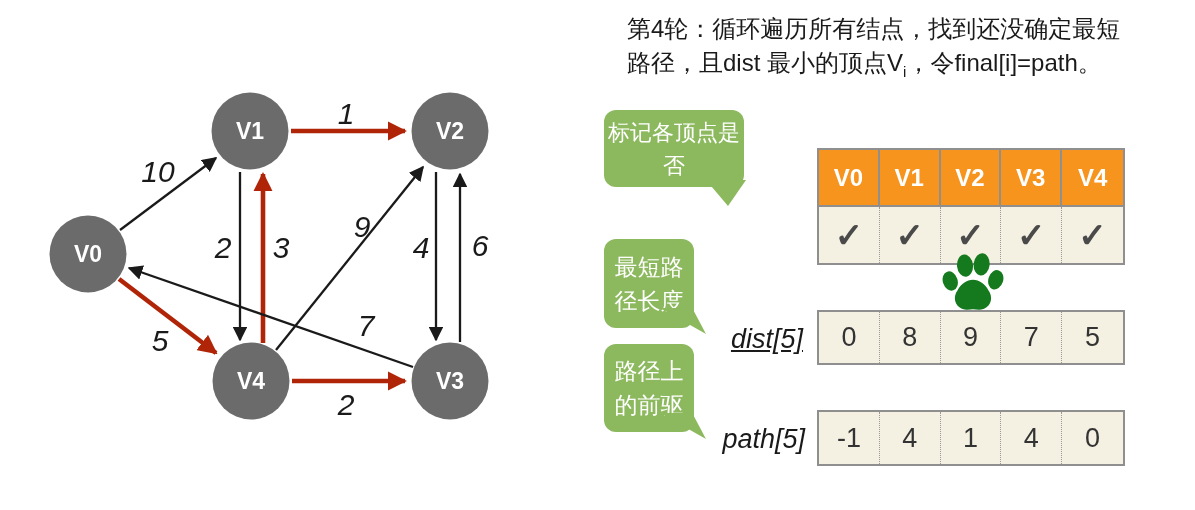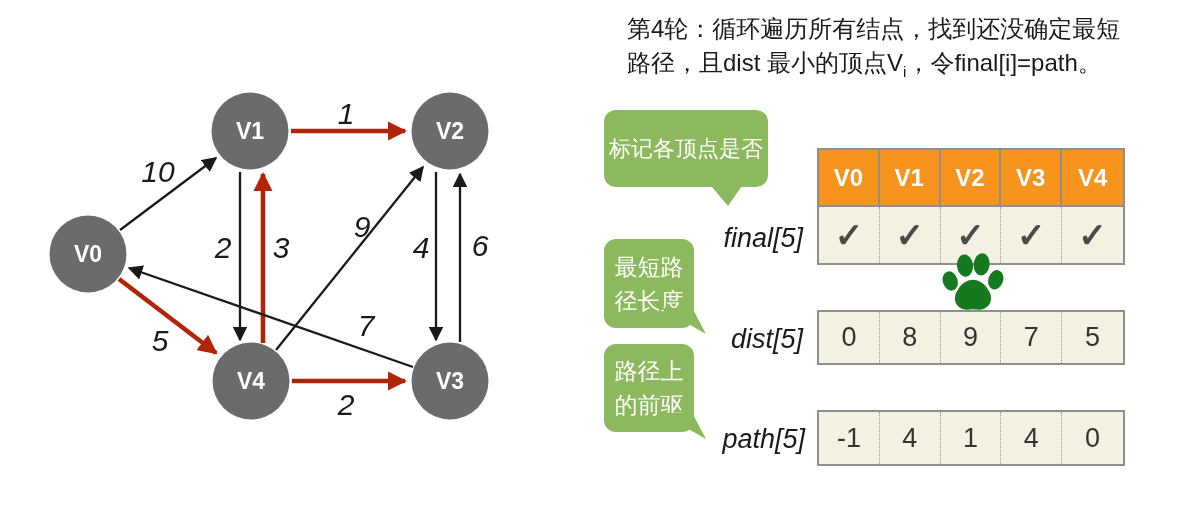--- a/index.html
+++ b/index.html
@@ -22,36 +22,36 @@
   .w-label{fill:var(--text);font-size:30px;font-style:italic;text-anchor:middle;}
 
   
   .title{position:absolute;left:627px;top:12px;width:540px;font-size:24px;
     line-height:34px;color:var(--text);}
   .title sub{font-size:15px;}
 
   
   .bubble{position:absolute;background:var(--green);color:#fff;border-radius:12px;
     text-align:center;display:flex;flex-direction:column;justify-content:center;}
-  .bubble-1{left:604px;top:110px;width:164px;height:77px;font-size:22px;line-height:33px;}
+  .bubble-1{left:604px;top:110px;width:140px;height:77px;font-size:22px;line-height:33px;}
   .bubble-2{left:604px;top:239px;width:90px;height:89px;font-size:23px;line-height:34px;}
   .bubble-3{left:604px;top:344px;width:90px;height:88px;font-size:23px;line-height:34px;}
   .tail{position:absolute;background:var(--green);}
   .tail-1{left:706px;top:180px;width:40px;height:26px;
     clip-path:polygon(0 0,100% 0,55% 100%);}
   .tail-2{left:660px;top:308px;width:46px;height:26px;
     clip-path:polygon(0 0,70% 0,100% 100%);}
   .tail-3{left:660px;top:413px;width:46px;height:26px;
     clip-path:polygon(0 0,70% 0,100% 100%);}
 
   
   .arr-label{position:absolute;width:125px;text-align:right;font-size:27px;
     font-style:italic;color:var(--text);}
   .lbl-final{left:678px;top:223px;}
-  .lbl-dist{left:678px;top:324px;}
+  .lbl-dist{left:678px;top:324px;text-decoration:underline;}
   .lbl-path{left:680px;top:424px;}
 
   
   .tbl{position:absolute;left:817px;width:308px;display:grid;
     grid-template-columns:repeat(5,1fr);border:2px solid var(--border);}
   .tbl-header{top:148px;height:59px;background:var(--orange);}
   .tbl-final{top:207px;height:58px;background:var(--cream);border-top:none;}
   .tbl-dist{top:310px;height:55px;background:var(--cream);}
   .tbl-path{top:410px;height:56px;background:var(--cream);}
   .cell{display:flex;align-items:center;justify-content:center;}
@@ -138,21 +138,20 @@
     <div>径长度</div>
   </div>
   <div class="tail tail-2"></div>
 
   <div class="bubble bubble-3">
     <div>路径上</div>
     <div>的前驱</div>
   </div>
   <div class="tail tail-3"></div>
 
-  <div class="arr-label lbl-final">final[5]</div>
   <div class="arr-label lbl-dist">dist[5]</div>
   <div class="arr-label lbl-path">path[5]</div>
 
   <div class="tbl tbl-header">
     <div class="cell cell-h">V0</div>
     <div class="cell cell-h">V1</div>
     <div class="cell cell-h">V2</div>
     <div class="cell cell-h">V3</div>
     <div class="cell cell-h">V4</div>
   </div>

